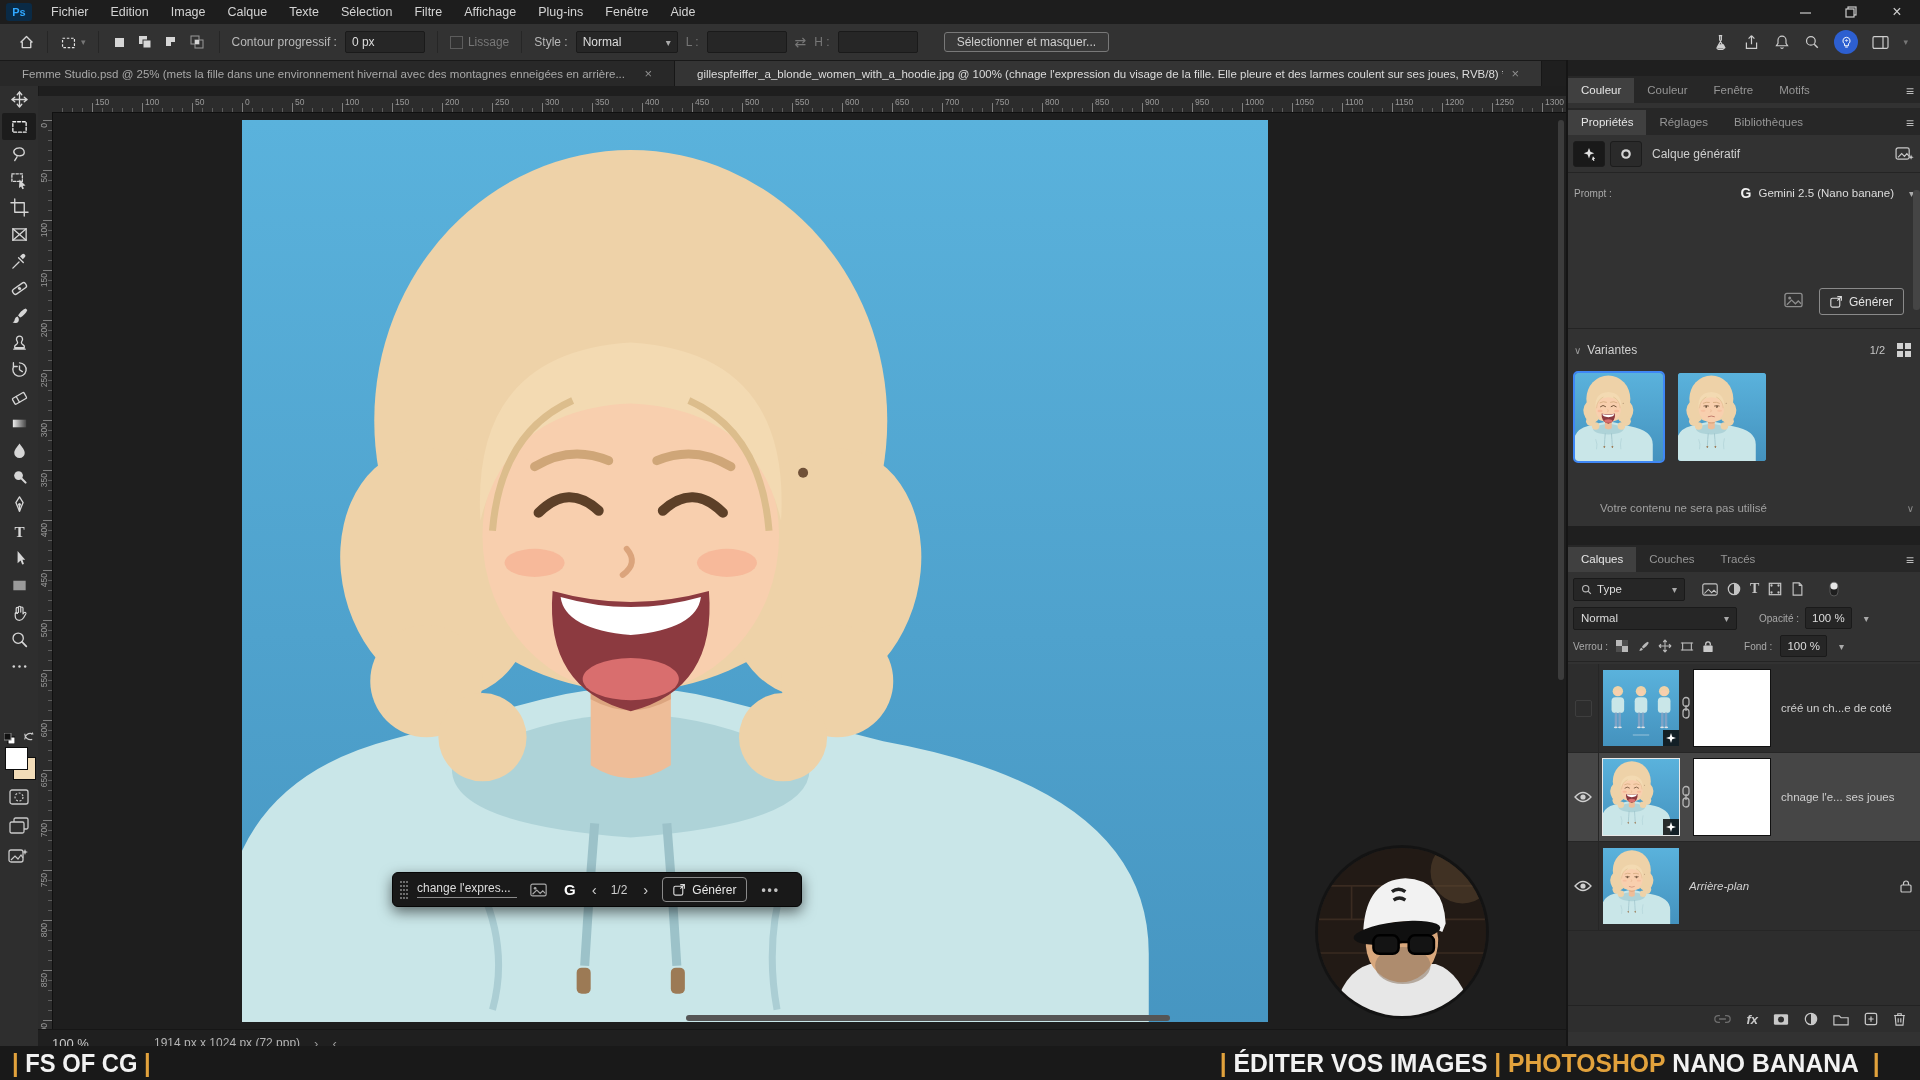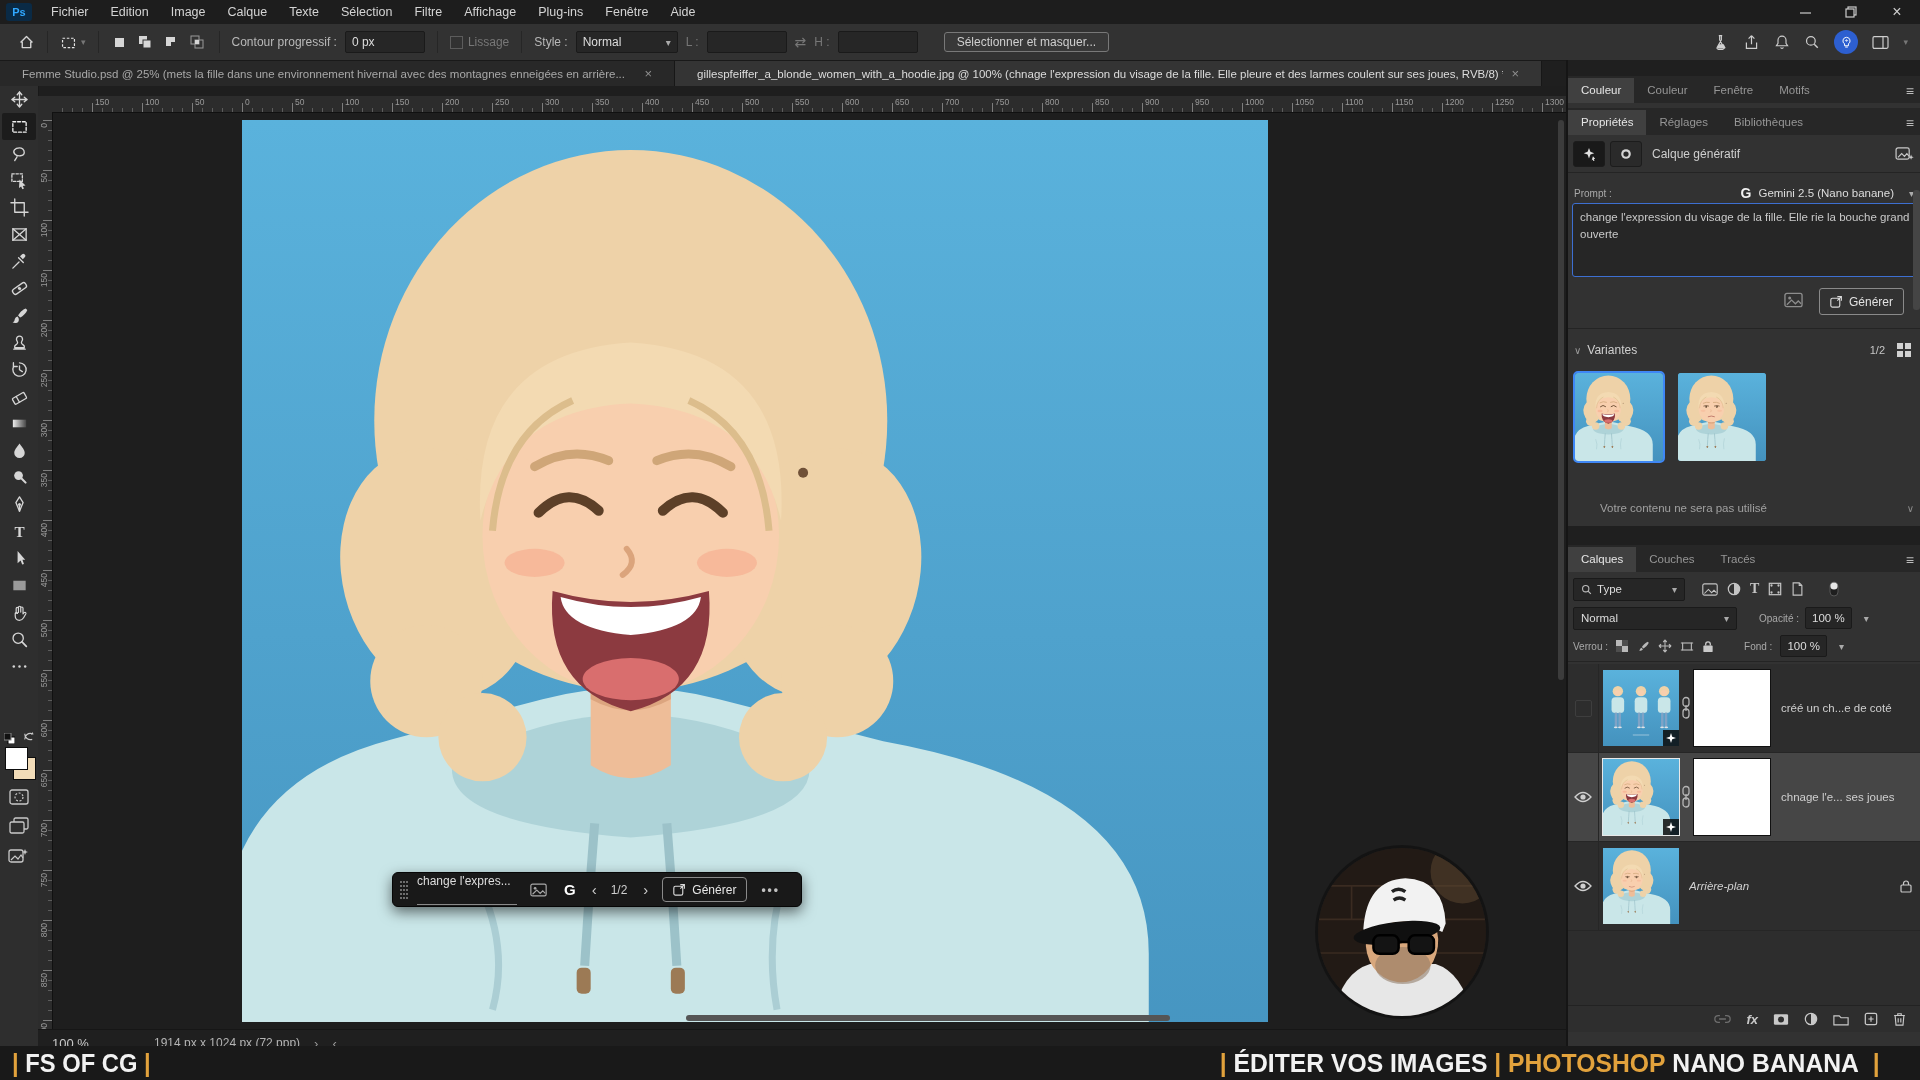--- a/index.html
+++ b/index.html
@@ -49,21 +49,21 @@
   .tickh{position:absolute;bottom:0;width:1px;background:#7d7d7d}
   .tickv{position:absolute;right:0;height:1px;background:#7d7d7d}
   .rlab{position:absolute;font-size:8.5px;color:#9a9a9a;top:1px}
   .rlabv{position:absolute;font-size:8.5px;color:#9a9a9a;left:1px;writing-mode:vertical-rl;transform:rotate(180deg)}
   #artwork{position:absolute;left:204px;top:24px;width:1026px;height:902px}
   
   #taskbar{position:absolute;left:354px;top:776px;width:408px;height:33px;background:#191919;border:1px solid #060606;
            border-radius:6px;box-shadow:0 5px 14px rgba(0,0,0,.55);display:flex;align-items:center;font-size:12px}
   #tb-grip{width:14px;display:flex;flex-direction:column;gap:2px;align-items:center;margin-left:4px}
   #tb-grip i{width:8px;border-top:2px dotted #6d6d6d;display:block}
-  #tb-prompt{width:100px;margin-left:6px;color:#ddd;border-bottom:1px solid #8a8a8a;padding-bottom:16px;white-space:nowrap;overflow:hidden}
+  #tb-prompt{width:100px;margin-left:6px;color:#ddd;border-bottom:1px solid #8a8a8a;padding-bottom:2px;white-space:nowrap;overflow:hidden}
   .tb-ic{margin-left:13px;color:#c0c0c0;display:flex;align-items:center}
   #tb-g{font-weight:bold;font-size:15px;color:#fff;margin-left:17px}
   .tb-chev{color:#cfcfcf;font-size:15px;margin-left:16px}
   #tb-page{margin-left:14px;color:#cfcfcf}
   #tb-generate{margin-left:14px;border:1px solid #8a8a8a;border-radius:4px;height:23px;display:flex;align-items:center;
                gap:6px;padding:0 10px;color:#e6e6e6}
   #tb-more{margin-left:14px;color:#c0c0c0;letter-spacing:2px;font-weight:bold}
   
   #webcam{position:absolute;left:1280px;top:752px;width:168px;height:168px;border-radius:50%;overflow:hidden;
           box-shadow:0 0 0 3px rgba(0,0,0,.35)}
@@ -938,21 +938,20 @@
 
   <div class="prow" style="top:124px;height:18px;display:flex;align-items:center;padding:0 8px 0 6px;box-sizing:border-box">
     <span class="panel-label">Prompt :</span>
     <span style="margin-left:auto;display:flex;align-items:center;gap:7px">
       <span style="font-weight:bold;font-size:14px;color:#f2f2f2">G</span>
       <span style="color:#ddd;font-size:11.5px">Gemini 2.5 (Nano banane)</span>
       <span class="caret">▾</span>
     </span>
   </div>
 
-  <div id="gen-textarea">change l'expression du visage de la fille. Elle rie la bouche grand ouverte</div>
   <div class="abs" style="left:1700px;top:0"></div>
 
   <span class="abs" style="left:216px;top:232px">
       <svg width="19" height="16" viewBox="0 0 20 16">
         <rect x="1" y="1" width="18" height="14" rx="2" fill="none" stroke="#8d8d8d" stroke-width="1.4"></rect>
         <circle cx="6" cy="6" r="1.6" fill="#8d8d8d"></circle>
         <path d="M3 13l5-5 4 4 3-3 3 3" fill="none" stroke="#8d8d8d" stroke-width="1.3"></path>
       </svg>
     </span>
   <div id="generate-btn">

